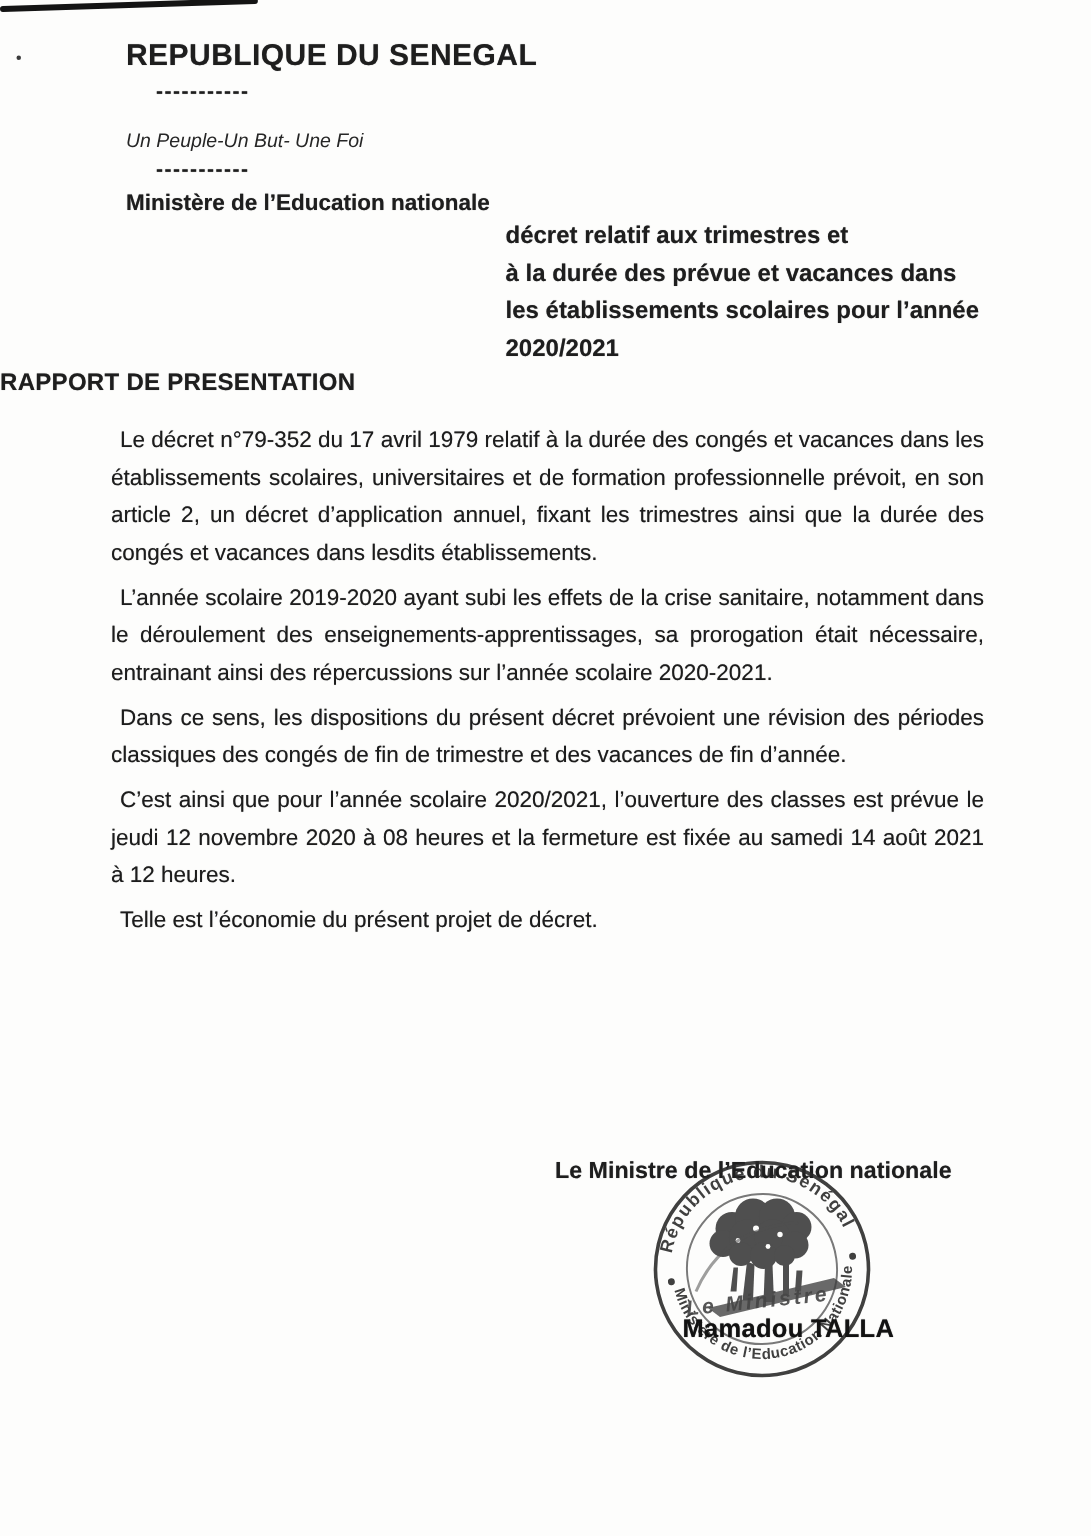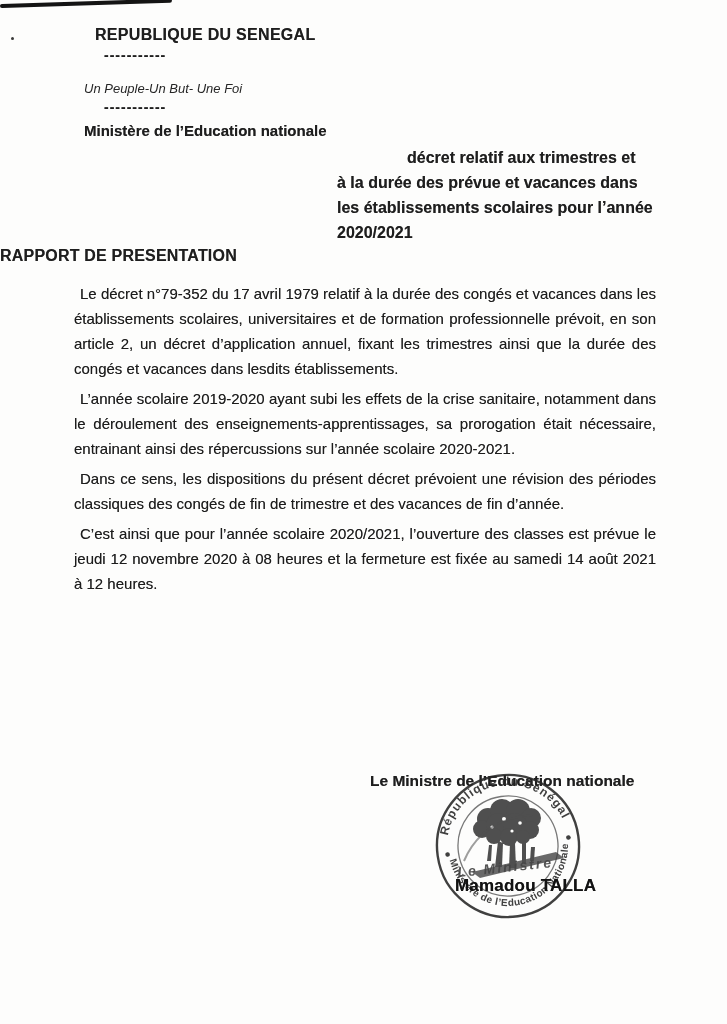--- a/index.html
+++ b/index.html
@@ -33,21 +33,21 @@
     border-radius: 50%;
     background: #3a3a3a;
   }
   
   .letterhead {
     position: absolute;
     left: 84px; top: 26px;
     text-shadow: 0 0 0.5px rgba(20,20,20,.6);
   }
   .letterhead .country {
-    font-size: 16px; font-weight: 700; letter-spacing: .3px; text-align: center;
+    font-size: 20px; font-weight: 700; letter-spacing: .3px; text-align: center;
   }
   .letterhead .sep {
     font-size: 14px; font-weight: 700; letter-spacing: 1px;
     margin: 5px 0 0 20px; line-height: 12px;
   }
   .letterhead .motto {
     font-style: italic; font-size: 13px; margin-top: 20px;
     text-shadow: none; color: #262626;
   }
   .letterhead .ministry {
@@ -55,21 +55,21 @@
   }
   
   .title-block {
     position: absolute;
     left: 337px; top: 145px;
     width: 320px;
     font-size: 16px; font-weight: 700;
     line-height: 25px;
     text-shadow: 0 0 0.5px rgba(20,20,20,.55);
   }
-  .title-block .line.indent { margin-left: 70px; }
+  .title-block .line.indent { }
   
   .section-title {
     position: absolute;
     left: 0; top: 247px;
     width: 712px;
     font-size: 16px; font-weight: 700; letter-spacing: .2px;
     text-shadow: 0 0 0.5px rgba(20,20,20,.55);
   }
   
   .body-text {
@@ -130,20 +130,21 @@
     <div class="line">2020/2021</div>
   </div>
 
   <div class="section-title">RAPPORT DE PRESENTATION</div>
 
   <main class="body-text">
     <p>Le décret n°79-352 du 17 avril 1979 relatif à la durée des congés et vacances dans les établissements scolaires, universitaires et de formation professionnelle prévoit, en son article 2, un décret d’application annuel, fixant les trimestres ainsi que la durée des congés et vacances dans lesdits établissements.</p>
     <p>L’année scolaire 2019-2020 ayant subi les effets de la crise sanitaire, notamment dans le déroulement des enseignements-apprentissages, sa prorogation était nécessaire, entrainant ainsi des répercussions sur l’année scolaire 2020-2021.</p>
     <p>Dans ce sens, les dispositions du présent décret prévoient une révision des périodes classiques des congés de fin de trimestre et des vacances de fin d’année.</p>
     <p>C’est ainsi que pour l’année scolaire 2020/2021, l’ouverture des classes est prévue le jeudi 12 novembre 2020 à 08 heures et la fermeture est fixée au samedi 14 août 2021 à 12 heures.</p>
+    <p>Telle est l’économie du présent projet de décret.</p>
   </main>
 
   <div class="signatory-title">Le Ministre de l’Education nationale</div>
 
   <svg class="stamp" viewBox="0 0 152 152" xmlns="http://www.w3.org/2000/svg">
     <g fill="#262626" stroke="none" transform="rotate(-8 76 77)">
       <circle cx="76" cy="77" r="71" fill="none" stroke="#262626" stroke-width="2.4"></circle>
       <circle cx="76" cy="77" r="50" fill="none" stroke="#262626" stroke-width="1.3" opacity="0.7"></circle>
       <path id="arcTop" d="M 15 77 A 61 61 0 0 1 137 77" fill="none"></path>
       <path id="arcBot" d="M 16 77 A 60 60 0 0 0 136 77" fill="none"></path>

